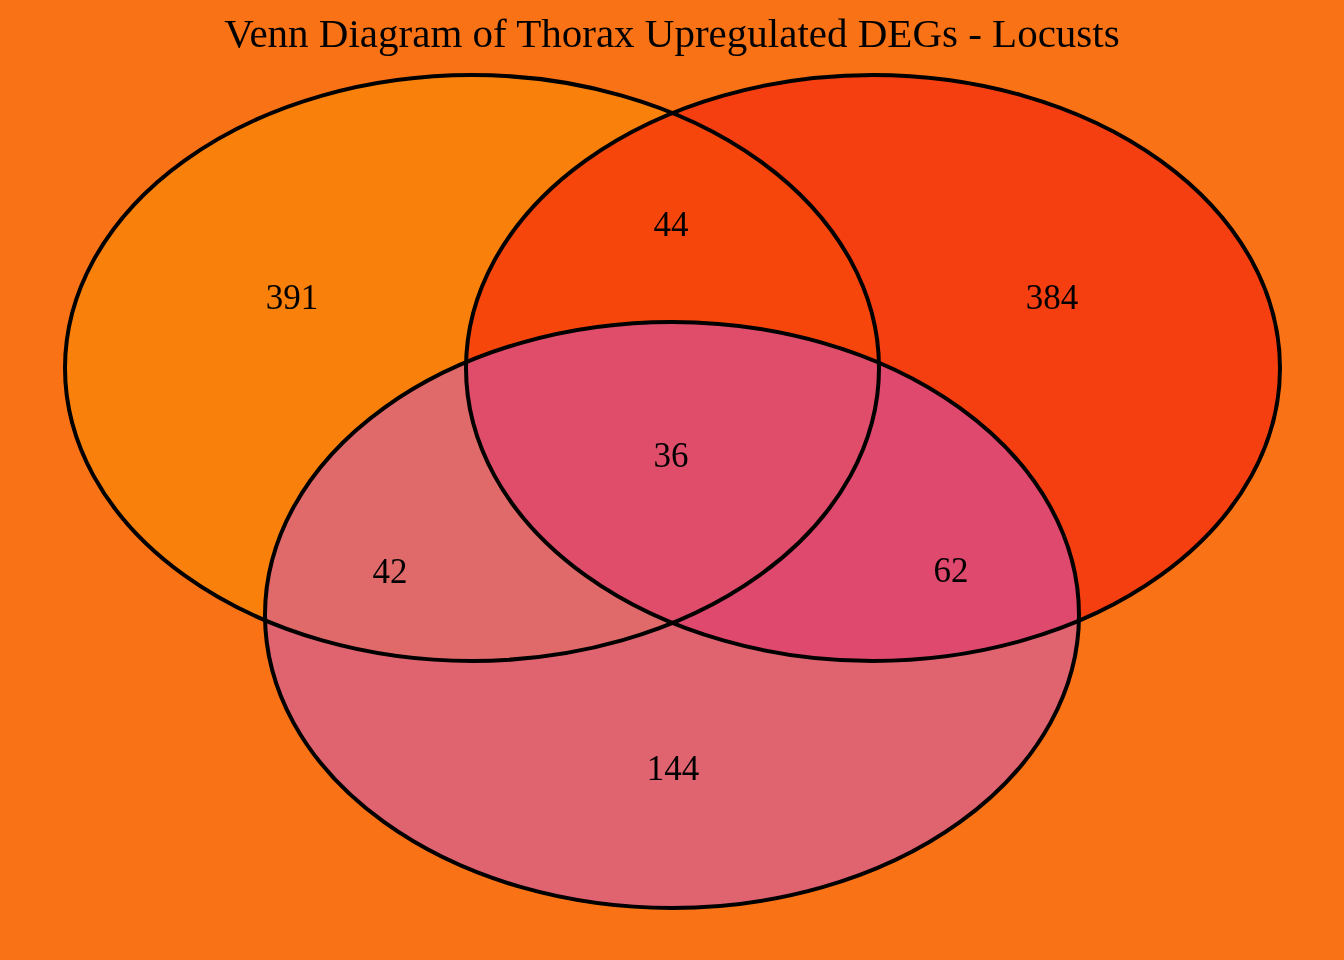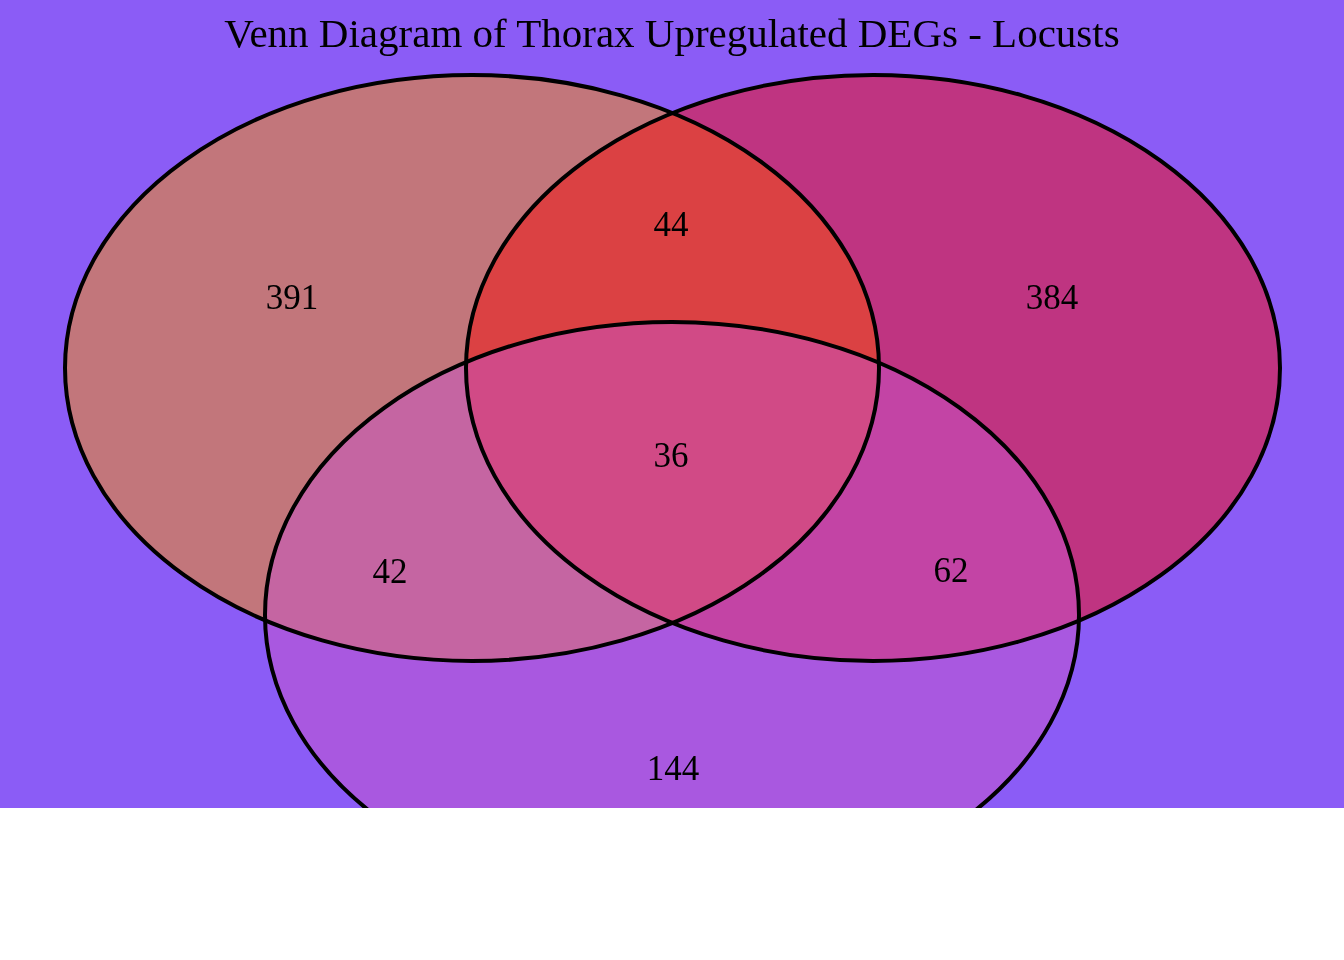--- a/index.html
+++ b/index.html
@@ -4,22 +4,22 @@
 <style>
   html, body {
     margin: 0;
     padding: 0;
     background: #ffffff;
     font-family: "Liberation Serif", "DejaVu Serif", serif;
   }
   .canvas {
     position: relative;
     width: 1344px;
-    height: 808px;
-    background: #8b5cf6;
+    height: 960px;
+    background: #f97316;
     overflow: hidden;
   }
   svg { display: block; }
   .venn-title {
     font-family: "Liberation Serif", "DejaVu Serif", serif;
     font-size: 41px;
     fill: #000000;
   }
   .region-label {
     font-family: "Liberation Serif", "DejaVu Serif", serif;

